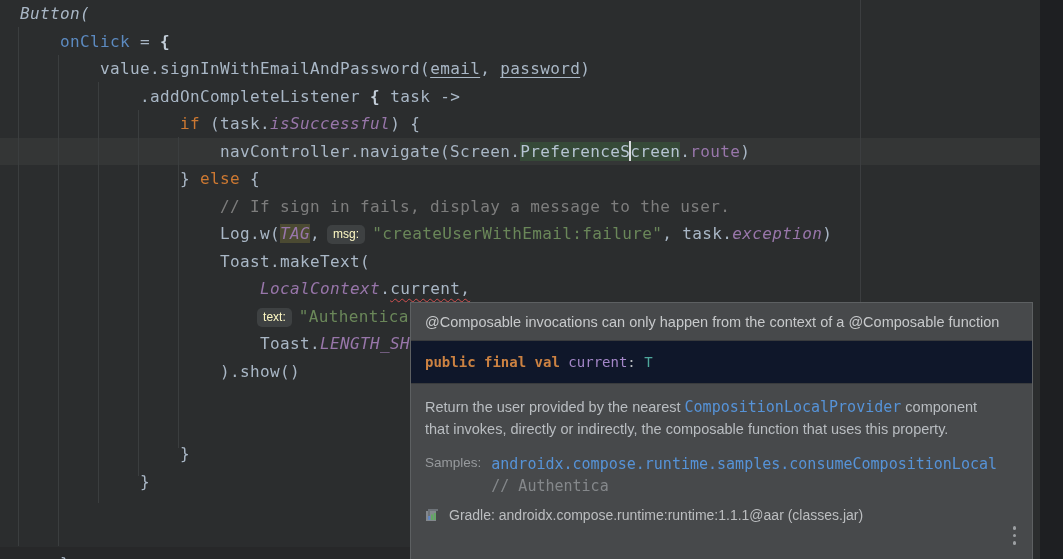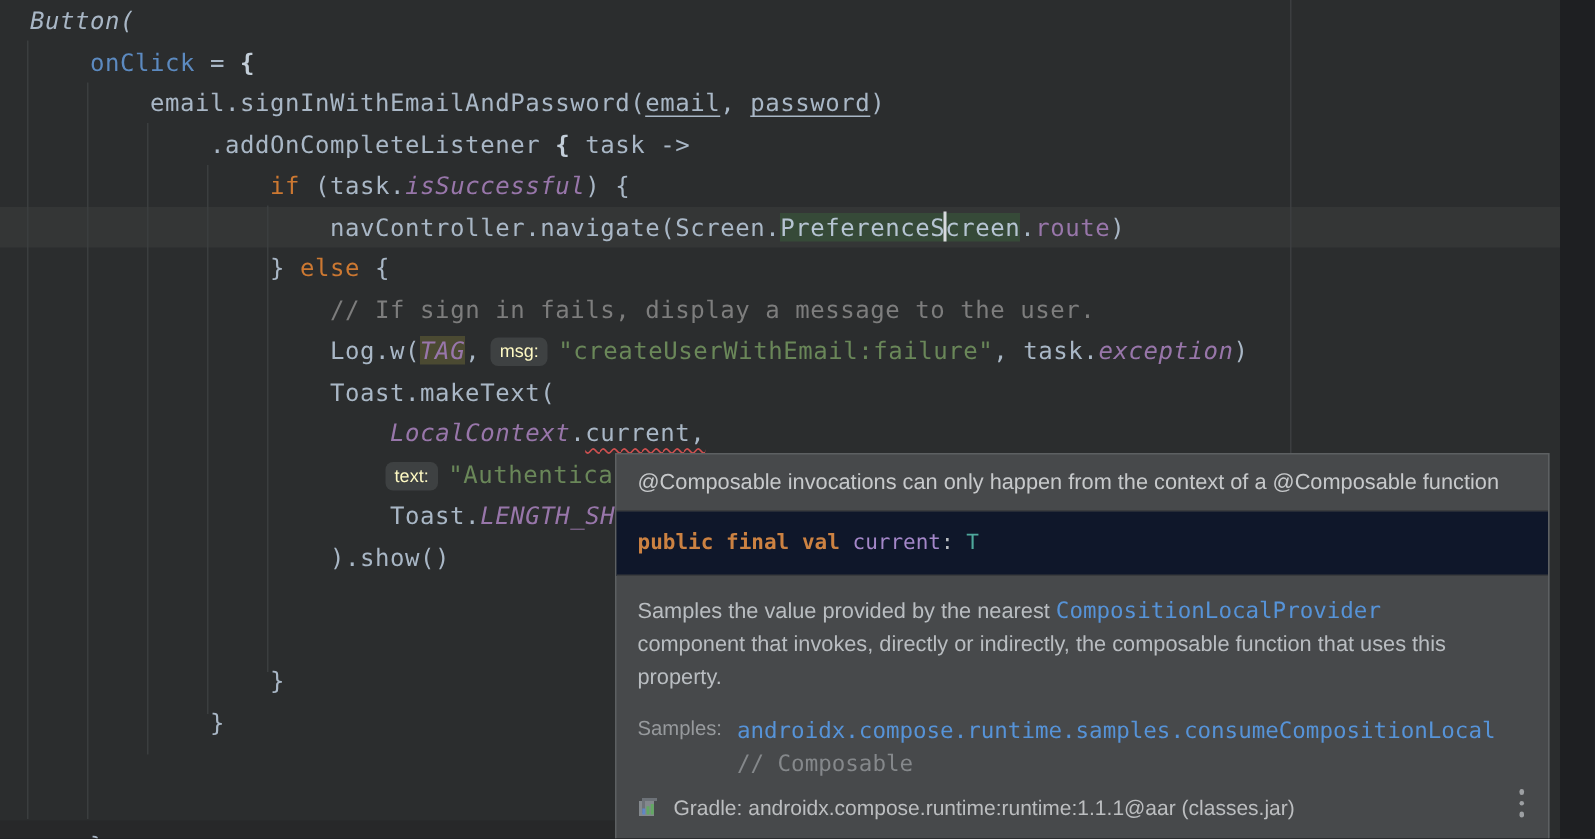--- a/index.html
+++ b/index.html
@@ -64,21 +64,21 @@
   <div class="bottom-band"></div>
   <div class="indent-guide" style="left:18px;top:27px;height:519px;"></div>
   <div class="indent-guide" style="left:58px;top:55px;height:491px;"></div>
   <div class="indent-guide" style="left:98px;top:82px;height:421px;"></div>
   <div class="indent-guide" style="left:138px;top:110px;height:366px;"></div>
   <div class="indent-guide" style="left:178px;top:137px;height:311px;"></div>
 
   <div class="code">
       <div class="code-line"><span class="tk-it">Button(</span></div>
       <div class="code-line"><span class="tk-d">    </span><span class="tk-blue">onClick</span><span class="tk-d"> = </span><span class="tk-bold">{</span></div>
-      <div class="code-line"><span class="tk-d">        email.signInWithEmailAndPassword(</span><span class="tk-ul">email</span><span class="tk-d">, </span><span class="tk-ul">password</span><span class="tk-d">)</span></div>
+      <div class="code-line"><span class="tk-d">        value.signInWithEmailAndPassword(</span><span class="tk-ul">email</span><span class="tk-d">, </span><span class="tk-ul">password</span><span class="tk-d">)</span></div>
       <div class="code-line"><span class="tk-d">            .addOnCompleteListener </span><span class="tk-bold">{</span><span class="tk-d"> task -&gt;</span></div>
       <div class="code-line"><span class="tk-d">                </span><span class="tk-kw">if</span><span class="tk-d"> (task.</span><span class="tk-fld">isSuccessful</span><span class="tk-d">) {</span></div>
       <div class="code-line"><span class="tk-d">                    navController.navigate(Screen.</span><span class="tk-hlid">PreferenceS</span><span class="caret"></span><span class="tk-hlid">creen</span><span class="tk-d">.</span><span class="tk-prop">route</span><span class="tk-d">)</span></div>
       <div class="code-line"><span class="tk-d">                } </span><span class="tk-kw">else</span><span class="tk-d"> {</span></div>
       <div class="code-line"><span class="tk-d">                    </span><span class="tk-cmt">// If sign in fails, display a message to the user.</span></div>
       <div class="code-line"><span class="tk-d">                    Log.w(</span><span class="tk-fld tk-hlw">TAG</span><span class="tk-d">,</span><span class="tk-hint">msg:</span><span class="tk-str">"createUserWithEmail:failure"</span><span class="tk-d">, task.</span><span class="tk-fld">exception</span><span class="tk-d">)</span></div>
       <div class="code-line"><span class="tk-d">                    Toast.makeText(</span></div>
       <div class="code-line"><span class="tk-d">                        </span><span class="tk-fld">LocalContext</span><span class="tk-d">.</span><span class="tk-err">current,</span></div>
       <div class="code-line"><span class="tk-d">                       </span><span class="tk-hint">text:</span><span class="tk-str">"Authentica</span></div>
       <div class="code-line"><span class="tk-d">                        Toast.</span><span class="tk-fld">LENGTH_SH</span></div>
@@ -89,26 +89,26 @@
       <div class="code-line"><span class="tk-d">            }</span></div>
       <div class="code-line"></div>
       <div class="code-line"></div>
       <div class="code-line"><span class="tk-d">    }</span></div>
     </div>
 
   <div class="popup">
     <div class="popup-header">@Composable invocations can only happen from the context of a @Composable function</div>
     <div class="popup-sig"><span class="tk-pkw">public</span><span class="tk-pd"> </span><span class="tk-pkw">final</span><span class="tk-pd"> </span><span class="tk-pkw">val</span><span class="tk-pd"> </span><span class="tk-pprop">current</span><span class="tk-pd">: </span><span class="tk-ptype">T</span></div>
     <div class="popup-body">
-      <p class="desc"><span class="tk-pd">Samples the value provided by the nearest </span><span class="tk-plink">CompositionLocalProvider</span><span class="tk-pd"> component that invokes, directly or indirectly, the composable function that uses this property.</span></p>
+      <p class="desc"><span class="tk-pd">Return the user provided by the nearest </span><span class="tk-plink">CompositionLocalProvider</span><span class="tk-pd"> component that invokes, directly or indirectly, the composable function that uses this property.</span></p>
       <div class="samples">
         <span class="samples-label">Samples:</span>
         <span class="samples-code">
           <span class="samples-link">androidx.compose.runtime.samples.consumeCompositionLocal</span>
-          <span class="unresolved">// Composable</span>
+          <span class="unresolved">// Authentica</span>
         </span>
       </div>
       <div class="gradle">
         <svg class="gradle-icon" viewBox="0 0 16 16">
           <path d="M1 4 h10 v10 h-10 z" fill="#8e9399" opacity="0.85"></path>
           <path d="M3 2 h10 v2 h-8 v8 h-2 z" fill="#6d7278"></path>
           <rect x="3.2" y="9" width="2" height="4" fill="#5f87c7"></rect>
           <rect x="6" y="7.5" width="2" height="5.5" fill="#62a862"></rect>
           <rect x="8.8" y="6" width="2" height="7" fill="#62a862"></rect>
         </svg>

